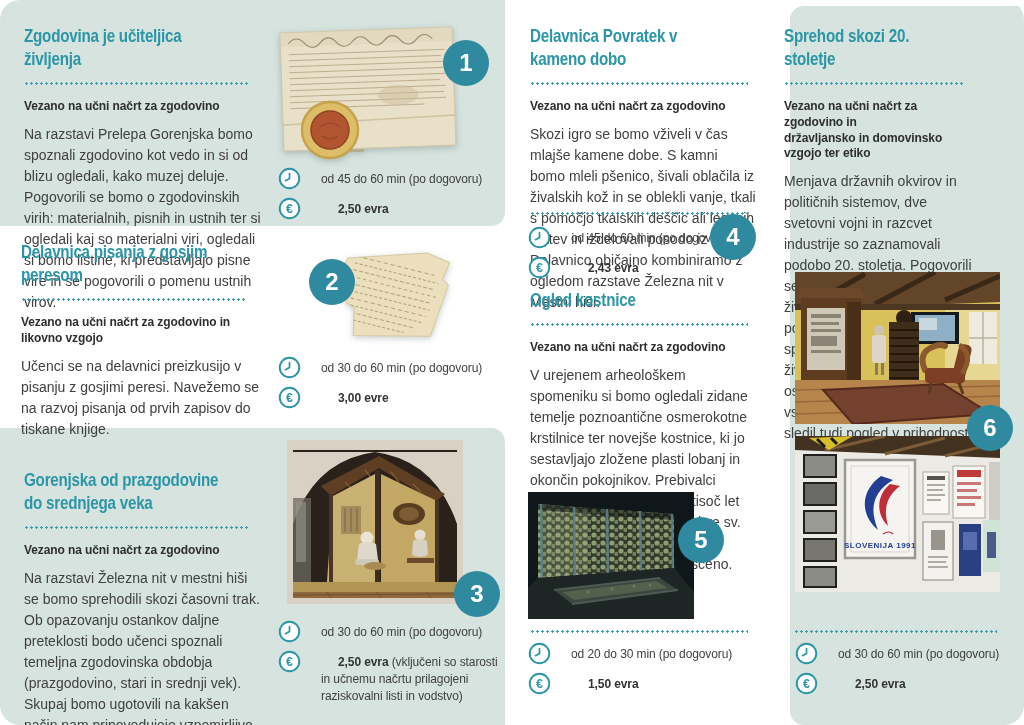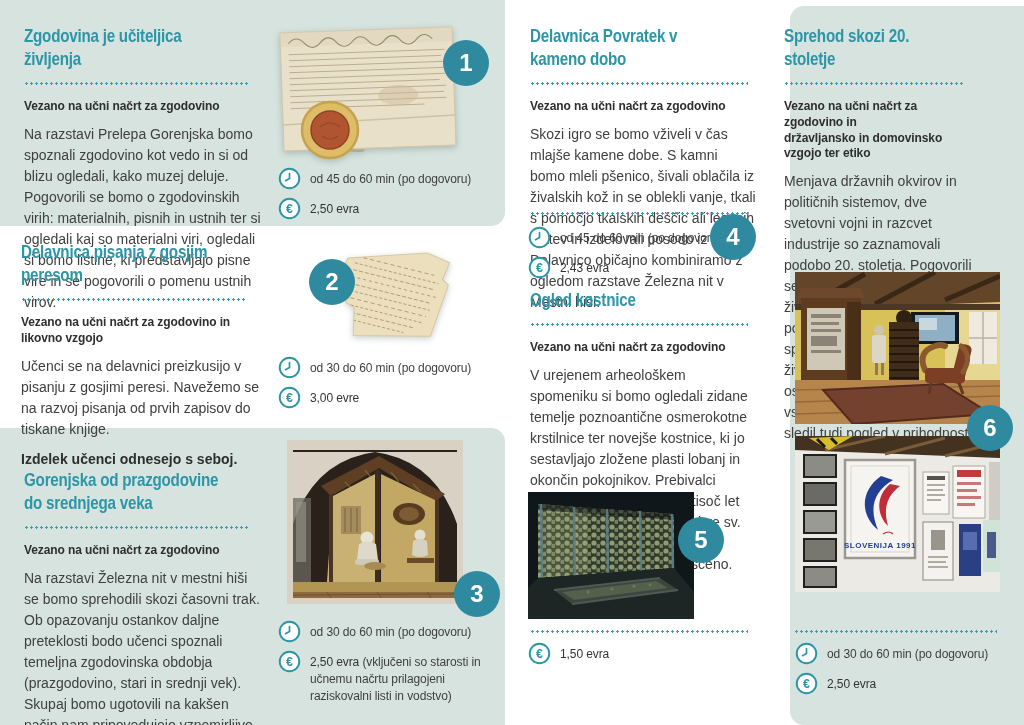--- a/index.html
+++ b/index.html
@@ -1,37 +1,37 @@
 <!DOCTYPE html>
 <html><head>
 <meta charset="utf-8">
 <style>
   html,body{margin:0;padding:0;background:#fff;}
   .page{position:relative;width:1024px;height:725px;background:#ffffff;overflow:hidden;
-        font-family:"Liberation Sans",sans-serif;color:#3d3d3d;}
+        font-family:"Liberation Sans",sans-serif;color:#3d3d3d;border-radius:20px;}
   .panel{position:absolute;background:#d6e3de;}
   .panel.tl{left:0;top:0;width:505px;height:226px;border-radius:0 0 14px 0;}
   .panel.bl{left:0;top:428px;width:505px;height:297px;border-radius:0 14px 0 0;}
   .panel.rt{left:790px;top:6px;width:234px;height:719px;border-radius:14px 0 0 14px;}
   .sec{position:absolute;}
   .title{margin:0;color:#2c96a6;font-weight:700;font-size:19px;line-height:1.22;
          letter-spacing:-0.3px;white-space:pre-line;transform:scaleX(.8);transform-origin:0 0;}
   .dotted{height:3px;margin-top:12px;background-repeat:repeat-x;
           background-image:radial-gradient(circle,#3f9dab 1.2px,rgba(0,0,0,0) 1.4px);
           background-size:5px 3px;}
   .curriculum{margin:14px 0 0;font-size:12px;font-weight:700;color:#2e2e2e;
               line-height:1.3;letter-spacing:-0.1px;white-space:pre-line;}
   .body{margin:9px 0 0;font-size:14px;line-height:1.5;color:#404040;letter-spacing:0;}
   .bold-note{font-weight:700;color:#2e2e2e;}
   .meta{position:absolute;display:flex;flex-direction:column;gap:7px;}
-  .mrow{display:flex;align-items:flex-start;gap:9px;}
+  .mrow{display:flex;align-items:flex-start;gap:20px;}
   .micon{width:23px;height:23px;flex:0 0 auto;}
   .micon svg{display:block;}
   .mtext{font-size:12px;color:#3f3f3f;padding-top:4px;letter-spacing:-0.1px;line-height:1.4;}
-  .price{font-weight:400;color:#333;}
+  .price{font-weight:700;color:#333;margin-left:17px;}
   .pnote{font-weight:400;text-align:right;}
   .badge{position:absolute;width:46px;height:46px;border-radius:50%;background:#2f8aa0;
          color:#fff;font-weight:700;font-size:24px;display:flex;align-items:center;
          justify-content:center;z-index:5;}
   .photo{position:absolute;}
   .photo svg{display:block;}
   .shadowed{filter:drop-shadow(0 2px 3px rgba(40,60,55,.25));}
 </style>
 </head>
 <body>
@@ -100,21 +100,20 @@
       <span class="mtext price">2,50 evra</span>
     </div>
   </div>
 
   <section class="sec" style="left:21px;top:240px;width:252px">
     <h2 class="title">Delavnica pisanja z gosjim peresom</h2>
     <div class="dotted" style="width:224px"></div>
     <p class="curriculum">Vezano na učni načrt za zgodovino in
 likovno vzgojo</p>
     <p class="body" style="width:240px">Učenci se na delavnici preizkusijo v pisanju z gosjimi peresi. Navežemo se na razvoj pisanja od prvih zapisov do tiskane knjige.</p>
-    <p class="body bold-note" style="width:240px">Izdelek učenci odnesejo s seboj.</p>
   </section>
 
   <div class="photo shadowed" style="left:320px;top:240px">
     <svg width="146" height="112" viewBox="0 0 146 112">
       <defs>
           <clipPath id="noteclip">
             <polygon points="20,30 96,6 120,10 117,28 124,32 119,86 44,104 38,76 29,74 25,52 17,50"></polygon>
           </clipPath>
         </defs>
       <g transform="rotate(14 73 56)">
@@ -304,20 +303,29 @@
     </svg>
   </div>
   <div class="badge" style="left:678px;top:517px">5</div>
 
   <div class="dotted" style="position:absolute;left:530px;top:630px;width:218px;margin:0"></div>
   <div class="meta" style="left:528px;top:642px">
     <div class="mrow">
       <span class="micon">
         <svg width="23" height="23" viewBox="0 0 24 24">
             <circle cx="12" cy="12" r="10.2" fill="#fff" stroke="#2c96a6" stroke-width="2"></circle>
+            <path d="M12 6.8 V12 L7.8 14.3" stroke="#2c96a6" stroke-width="1.8" fill="none" stroke-linecap="round"></path>
+          </svg>
+      </span>
+      <span class="mtext">od 20 do 30 min (po dogovoru)</span>
+    </div>
+    <div class="mrow">
+      <span class="micon">
+        <svg width="23" height="23" viewBox="0 0 24 24">
+            <circle cx="12" cy="12" r="10.2" fill="#fff" stroke="#2c96a6" stroke-width="2"></circle>
             <text x="12" y="16.6" text-anchor="middle" font-size="13" font-weight="bold" fill="#2c96a6">€</text>
           </svg>
       </span>
       <span class="mtext price">1,50 evra</span>
     </div>
   </div>
 
   <section class="sec" style="left:784px;top:24px;width:192px">
     <h2 class="title">Sprehod skozi 20. stoletje</h2>
     <div class="dotted" style="width:180px"></div>

